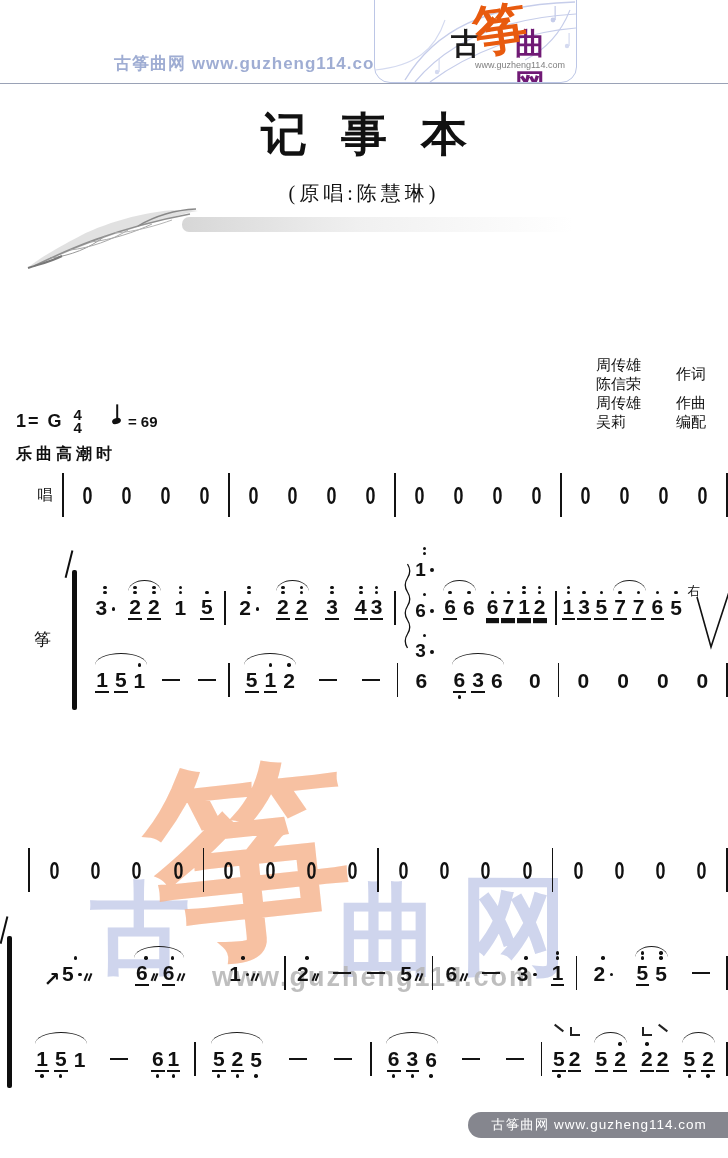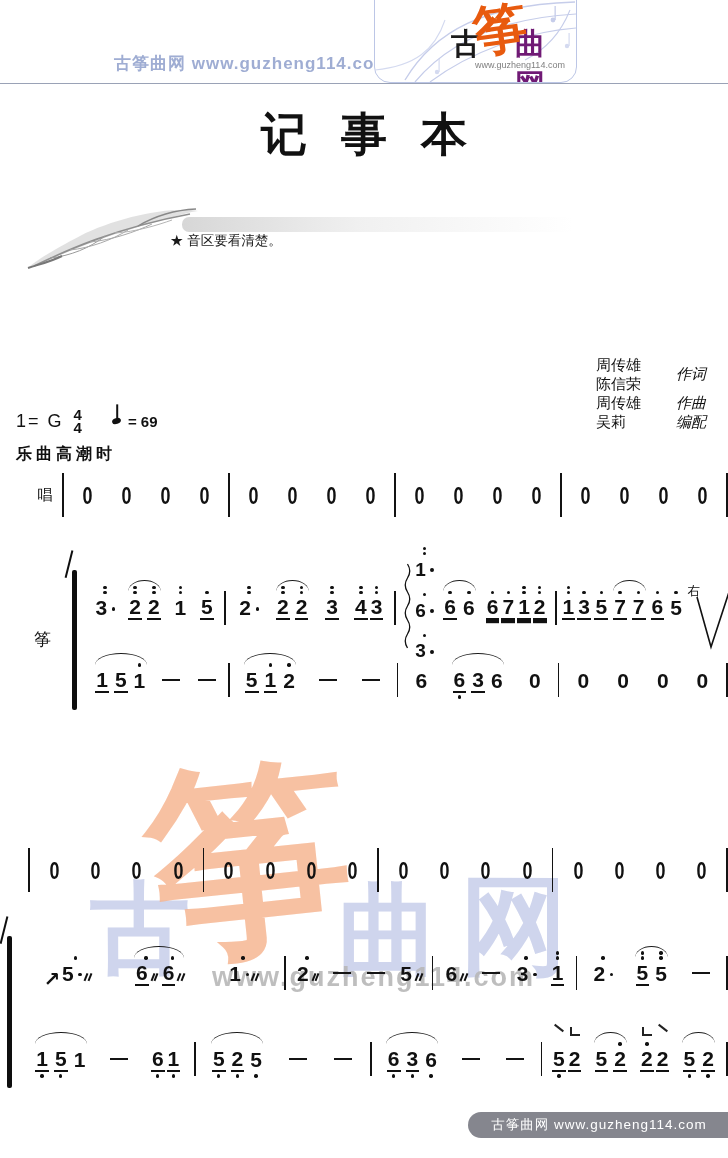--- a/index.html
+++ b/index.html
@@ -29,26 +29,26 @@
   .feather{position:absolute;left:20px;top:196px;}
   .smudge{position:absolute;left:182px;top:217px;width:392px;height:15px;
           background:linear-gradient(90deg,rgba(110,110,110,.28),rgba(150,150,150,.14) 45%,rgba(200,200,200,0));
           border-radius:7px;}
   .perf-notes{position:absolute;left:170px;top:228px;font-size:13.5px;line-height:25px;color:#1a1a1a;}
 
   
   .credits{position:absolute;left:596px;top:356px;width:124px;font-family:"Liberation Serif",serif;font-size:15px;}
   .credit-row{display:flex;justify-content:space-between;line-height:19px;}
   .c-name{width:62px;display:flex;justify-content:space-between;}
-  .c-role{width:44px;display:flex;justify-content:space-between;font-style:italic;}
+  .c-role{width:44px;display:flex;justify-content:space-between;}
   .role-down{transform:translateY(9px);}
 
   
   .keysig{position:absolute;left:16px;top:406px;display:flex;align-items:center;height:30px;}
-  .ks-tonic{font-weight:normal;font-size:18px;letter-spacing:2px;}
+  .ks-tonic{font-weight:bold;font-size:18px;letter-spacing:2px;}
   .ks-meter{display:flex;flex-direction:column;align-items:center;margin-left:10px;font-weight:bold;font-size:15px;line-height:13px;}
   .qnote{width:9px;height:6px;background:#111;border-radius:50%;transform:rotate(-18deg);
          position:relative;margin-left:30px;}
   .qnote::after{content:"";position:absolute;right:0px;top:-13px;width:1.8px;height:15px;background:#111;transform:rotate(18deg);}
   .ks-tempo{font-weight:bold;font-size:15px;margin-left:7px;}
   .expression{position:absolute;left:16px;top:444px;font:bold 16px "Liberation Serif",serif;letter-spacing:4px;}
 
   
   .wm{position:absolute;z-index:0;line-height:1;font-weight:bold;}
   .wm-gu{left:90px;top:878px;font-size:100px;color:#cfd5ed;font-family:"Liberation Sans",sans-serif;}
@@ -140,35 +140,35 @@
       <circle cx="62" cy="72" r="2.2" fill="#d4daf0"></circle>
         <rect x="63.5" y="59" width="1.2" height="13" fill="#d4daf0"></rect>
     </svg>
     <span class="logo-gu">古</span>
     <span class="logo-zheng">筝</span>
     <span class="logo-qw">曲网</span>
     <span class="logo-url">www.guzheng114.com</span>
   </div>
 
   <div class="title"><span>记事本</span></div>
+  <div class="subtitle">(原唱:陈慧琳)</div>
 
   <svg class="feather" width="185" height="90" viewBox="0 0 185 90">
     <path d="M8,72 C35,62 80,40 150,22 C160,19 170,16 178,15 C150,10 95,22 60,40 C35,53 15,65 8,72 Z" fill="#c9c9c9" opacity="0.55"></path>
     <path d="M14,70 C45,55 95,32 170,18" stroke="#8f8f8f" stroke-width="1.6" fill="none"></path>
     <path d="M30,62 C50,60 70,52 85,40" stroke="#9a9a9a" stroke-width="1" fill="none"></path>
     <path d="M50,54 C70,52 92,44 108,34" stroke="#a8a8a8" stroke-width="1" fill="none"></path>
     <path d="M70,46 C92,44 115,36 132,28" stroke="#a8a8a8" stroke-width="1" fill="none"></path>
     <path d="M95,37 C115,36 138,29 152,24" stroke="#b5b5b5" stroke-width="1" fill="none"></path>
     <path d="M8,72 C20,68 30,66 42,60" stroke="#777" stroke-width="2" fill="none"></path>
     <path d="M118,30 C135,20 155,14 176,13" stroke="#888" stroke-width="1.4" fill="none"></path>
   </svg>
   <div class="smudge"></div>
 
   <div class="perf-notes">
-    <div>★ 音区要看清楚。</div>
   </div>
 
   <div class="credits">
     <div class="credit-row">
         <span class="c-name">周传雄</span>
         <span class="c-role role-down">作词</span>
       </div>
     <div class="credit-row">
         <span class="c-name">陈信荣</span>
         <span class="c-role"></span>

